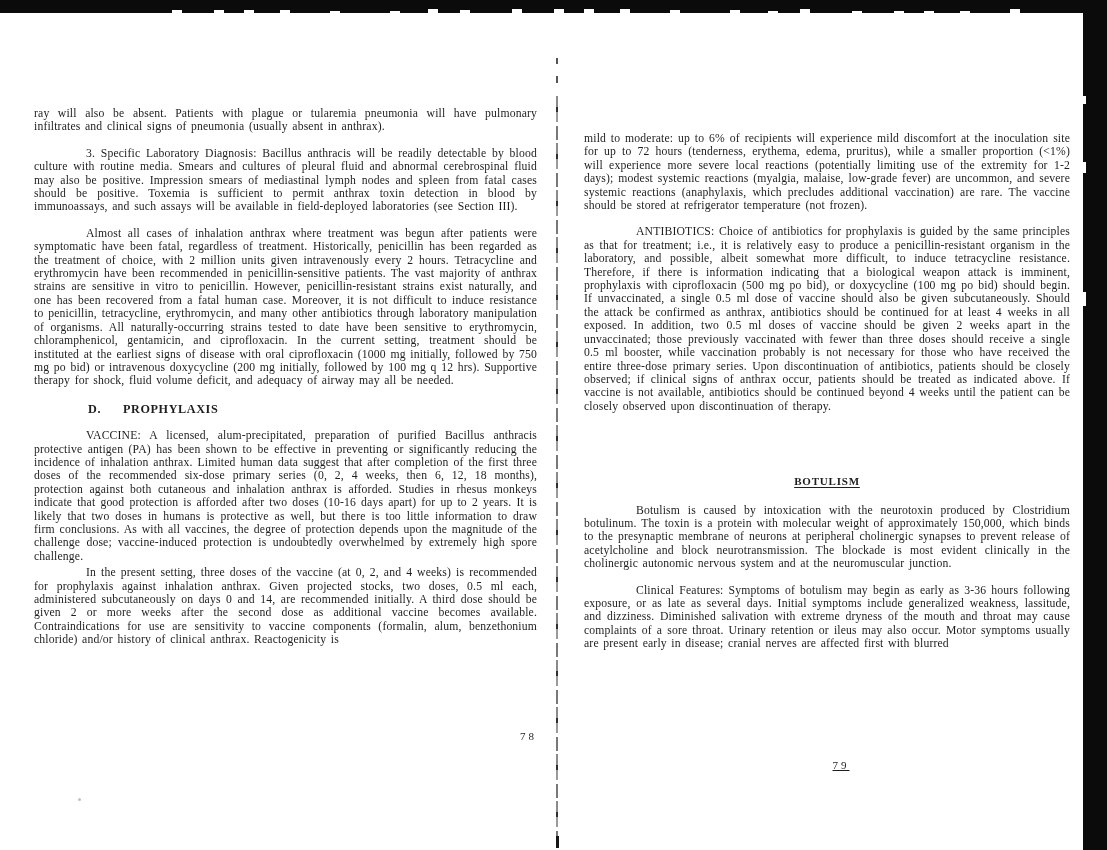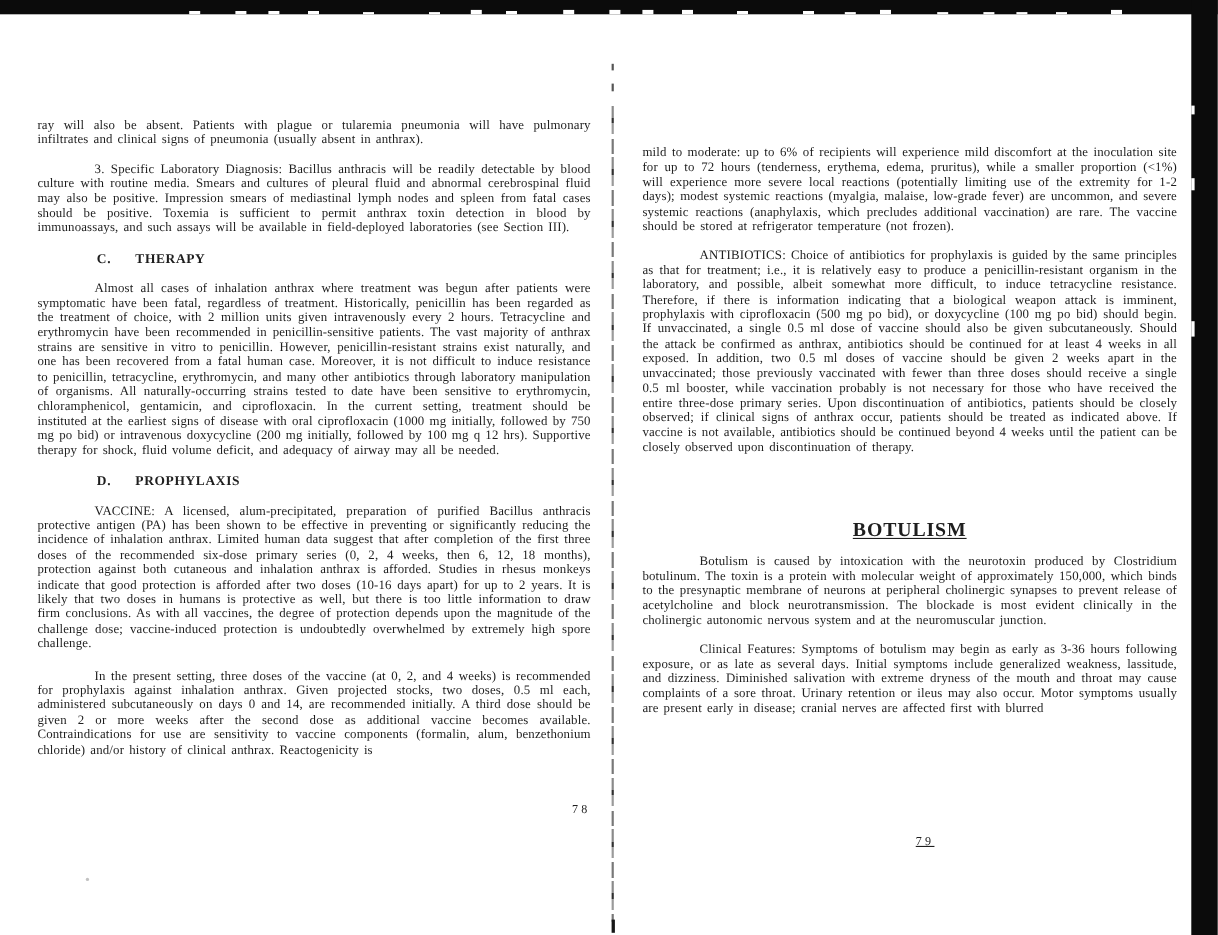--- a/index.html
+++ b/index.html
@@ -22,28 +22,28 @@
   }
   .gutter .blob{position:absolute;left:0;top:778px;width:3px;height:12px;background:#161616;}
   .speck{position:absolute;left:78px;top:798px;width:3px;height:3px;background:#c2c2c2;border-radius:50%;}
 
   .page{position:absolute;font-size:11.7px;line-height:13.4px;text-align:justify;
         letter-spacing:0.15px;word-spacing:1.5px;}
   .page-left{left:34px;top:95px;width:503px;}
   .page-right{left:584px;top:120px;width:486px;}
   .blocks > :first-child{margin-top:12px;}
   p.para{margin:13px 0 0 0;}
-  p.para.flush{margin-top:16px;}
+  p.para.flush{margin-top:3px;}
   p.indent{text-indent:52px;}
   .u{text-underline-offset:2px;}
   .heading{margin:15px 0 12px 0;padding-left:54px;font-weight:bold;
            font-size:12.2px;letter-spacing:0.6px;text-align:left;}
   .heading .hlabel{display:inline-block;width:35px;}
   .doc-title{margin:62px 0 15px 0;text-align:center;font-weight:bold;
-             font-size:18px;letter-spacing:0.8px;}
+             font-size:11px;letter-spacing:0.8px;}
   .doc-title span{text-decoration:underline;text-underline-offset:2px;}
   .pagenum{position:absolute;font-size:11px;letter-spacing:3px;text-align:center;}
   .pagenum-left{left:34px;width:503px;top:730px;text-align:right;}
   .pagenum-right{left:598px;width:486px;top:759px;text-decoration:underline;}
 </style>
 </head>
 <body>
 
 <div>
 
@@ -82,21 +82,20 @@
     <div class="line"></div>
     <div class="blob"></div>
   </div>
 
   <div class="speck"></div>
 
   <div class="page page-left">
     <div class="blocks">
         <p class="para"><span>ray will also be absent.  Patients with plague or tularemia pneumonia will have pulmonary infiltrates and clinical signs of pneumonia (usually absent in anthrax).</span></p>
         <p class="para indent"><span class="u">3.  Specific Laboratory Diagnosis</span><span>:  </span><span class="u">Bacillus</span><span> </span><span class="u">anthracis</span><span> will be readily detectable by blood culture with routine media.  Smears and cultures of pleural fluid and abnormal cerebrospinal fluid may also be positive.  Impression smears of mediastinal lymph nodes and spleen from fatal cases should be positive.  Toxemia is sufficient to permit anthrax toxin detection in blood by immunoassays, and such assays will be available in field-deployed laboratories (see Section III).</span></p>
-        <div class="heading"><span class="hlabel">C.</span><span>THERAPY</span></div>
         <p class="para indent"><span>Almost all cases of inhalation anthrax where treatment was begun after patients were symptomatic have been fatal, regardless of treatment.  Historically, penicillin has been regarded as the treatment of choice, with 2 million units given intravenously every 2 hours. Tetracycline and erythromycin have been recommended in penicillin-sensitive patients.  The vast majority of anthrax strains are sensitive </span><span class="u">in</span><span> </span><span class="u">vitro</span><span> to penicillin.  However, penicillin-resistant strains exist naturally, and one has been recovered from a fatal human case. Moreover, it is not difficult to induce resistance to penicillin, tetracycline, erythromycin, and many other antibiotics through laboratory manipulation of organisms.  All naturally-occurring strains tested to date have been sensitive to erythromycin, chloramphenicol, gentamicin, and ciprofloxacin.  In the current setting, treatment should be instituted at the earliest signs of disease with oral ciprofloxacin (1000 mg initially, followed by 750 mg po bid) or intravenous doxycycline (200 mg initially, followed by 100 mg q 12 hrs).  Supportive therapy for shock, fluid volume deficit, and adequacy of airway may all be needed.</span></p>
         <div class="heading"><span class="hlabel">D.</span><span>PROPHYLAXIS</span></div>
         <p class="para indent"><span class="u">VACCINE</span><span>:  A licensed, alum-precipitated, preparation of purified </span><span class="u">Bacillus</span><span> </span><span class="u">anthracis</span><span> protective antigen (PA) has been shown to be effective in preventing or significantly reducing the incidence of inhalation anthrax.  Limited human data suggest that after completion of the first three doses of the recommended six-dose primary series (0, 2, 4 weeks, then 6, 12, 18 months), protection against both cutaneous and inhalation anthrax is afforded. Studies in rhesus monkeys indicate that good protection is afforded after two doses (10-16 days apart) for up to 2 years.  It is likely that two doses in humans is protective as well, but there is too little information to draw firm conclusions.  As with all vaccines, the degree of protection depends upon the magnitude of the challenge dose; vaccine-induced protection is undoubtedly overwhelmed by extremely high spore challenge.</span></p>
         <p class="para indent flush"><span>In the present setting, three doses of the vaccine (at 0, 2, and 4 weeks) is recommended for prophylaxis against inhalation anthrax.  Given projected stocks, two doses, 0.5 ml each, administered subcutaneously on days 0 and 14, are recommended initially.  A third dose should be given 2 or more weeks after the second dose as additional vaccine becomes available.  Contraindications for use are sensitivity to vaccine components (formalin, alum, benzethonium chloride) and/or history of clinical anthrax.  Reactogenicity is</span></p>
       </div>
   </div>
 
   <div class="page page-right">
     <div class="blocks">
         <p class="para"><span>mild to moderate: up to 6% of recipients will experience mild discomfort at the inoculation site for up to 72 hours (tenderness, erythema, edema, pruritus), while a smaller proportion (&lt;1%) will experience more severe local reactions (potentially limiting use of the extremity for 1-2 days); modest systemic reactions (myalgia, malaise, low-grade fever) are uncommon, and severe systemic reactions (anaphylaxis, which precludes additional vaccination) are rare.  The vaccine should be stored at refrigerator temperature (</span><span class="u">not</span><span> frozen).</span></p>

